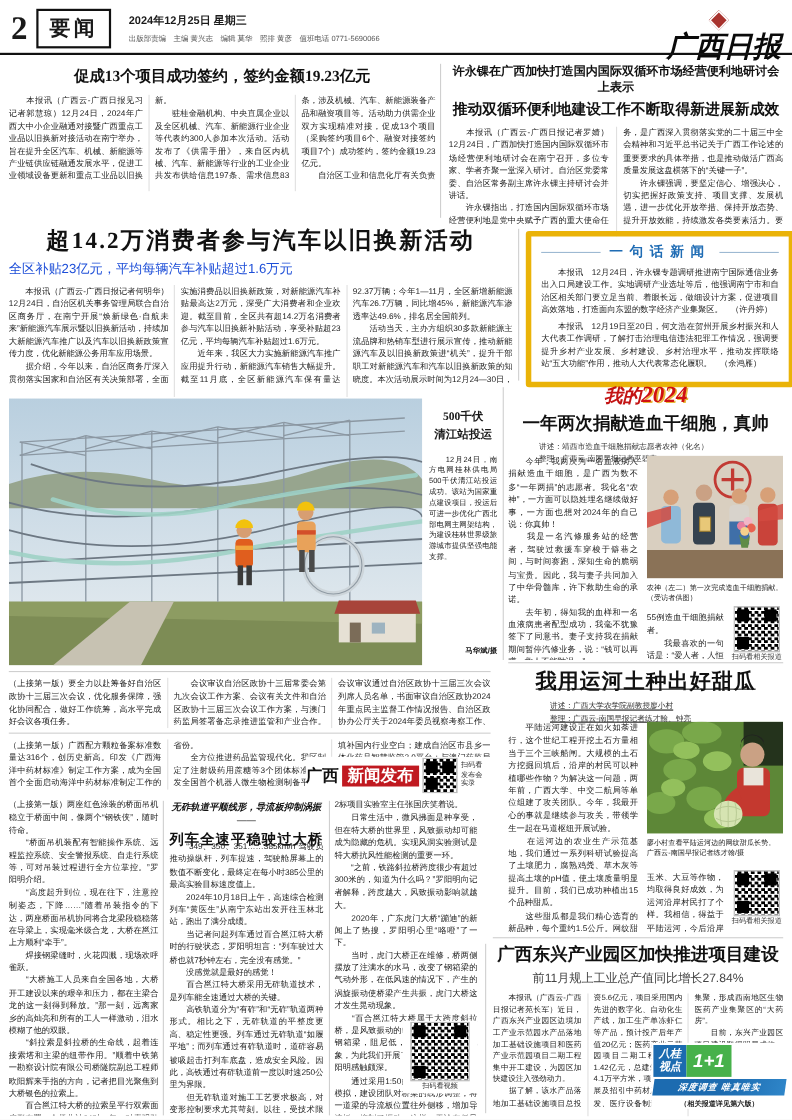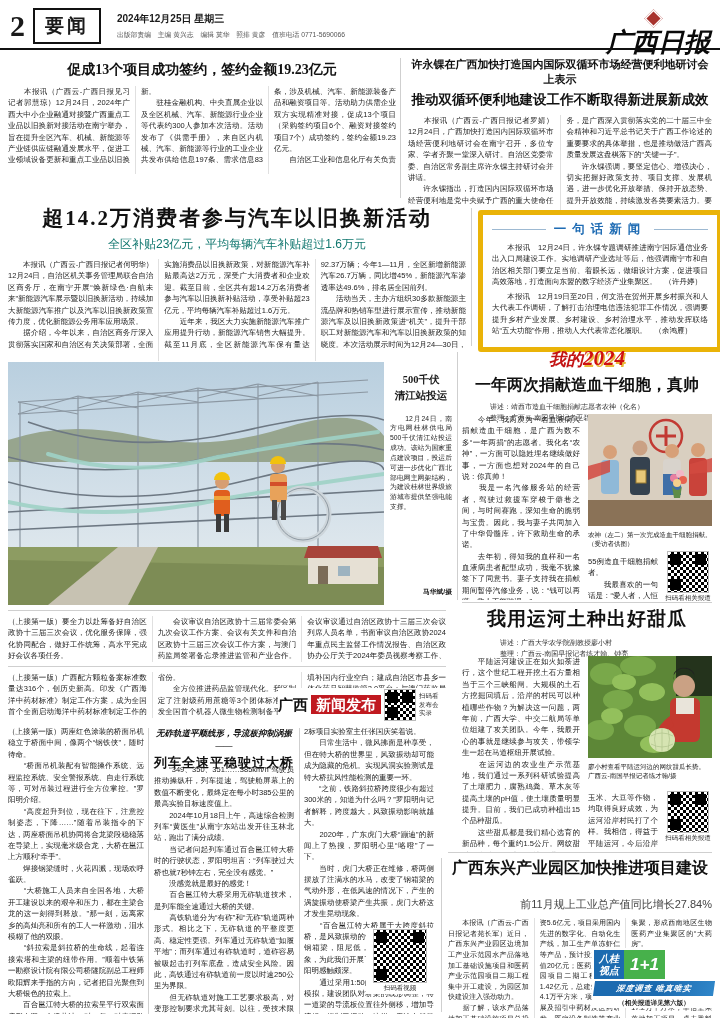--- a/index.html
+++ b/index.html
@@ -85,21 +85,21 @@
   <div class="abs" style="left:408px;top:57px;width:304px;">
     <div class="kicker" style="font-size:11px;">许永锞在广西加快打造国内国际双循环市场经营便利地研讨会上表示</div>
     <div class="hl" style="font-size:13.5px;margin-top:4px;">推动双循环便利地建设工作不断取得新进展新成效</div>
     <div class="body-txt cols2" style="margin-top:6px;height:100px;">　　本报讯（广西云-广西日报记者罗婧）12月24日，广西加快打造国内国际双循环市场经营便利地研讨会在南宁召开，多位专家、学者齐聚一堂深入研讨。自治区党委常委、自治区常务副主席许永锞主持研讨会并讲话。
 　　许永锞指出，打造国内国际双循环市场经营便利地是党中央赋予广西的重大使命任务，是广西深入贯彻落实党的二十届三中全会精神和习近平总书记关于广西工作论述的重要要求的具体举措，也是推动做活广西高质量发展这盘棋落下的“关键一子”。
 　　许永锞强调，要坚定信心、增强决心，切实把握好政策支持、项目支撑、发展机遇，进一步优化开放举措、保持开放态势、提升开放效能，持续激发各类要素活力。要聚焦“六大便利”，及时解决改革过程中的痛点堵点，建立健全指标评价体系，适时发布便利指数并开展评估，做好宣传引导，推动双循环便利地建设工作不断取得新进展新成效。同时，希望各位专家继续发挥专业优势，为广西推进双循环便利地建设提供智力支持，助力谱写中国式现代化广西篇章。</div>
   </div>
 
   <div class="abs" style="left:8px;top:204px;width:458px;">
     <div class="hl" style="font-size:21px;letter-spacing:2px;">超14.2万消费者参与汽车以旧换新活动</div>
-    <div style="font-size:12px;color:#0f766e;text-align:center;margin-top:4px;">全区补贴23亿元，平均每辆汽车补贴超过1.6万元</div>
+    <div style="font-size:12px;color:#1d4ed8;text-align:left;margin-top:4px;">全区补贴23亿元，平均每辆汽车补贴超过1.6万元</div>
     <div class="body-txt cols3" style="margin-top:6px;height:102px;">　　本报讯（广西云-广西日报记者何明华）12月24日，自治区机关事务管理局联合自治区商务厅，在南宁开展“焕新绿色·自航未来”新能源汽车展示暨以旧换新活动，持续加大新能源汽车推广以及汽车以旧换新政策宣传力度，优化新能源公务用车应用场景。
 　　据介绍，今年以来，自治区商务厅深入贯彻落实国家和自治区有关决策部署，全面实施消费品以旧换新政策，对新能源汽车补贴最高达2万元，深受广大消费者和企业欢迎。截至目前，全区共有超14.2万名消费者参与汽车以旧换新补贴活动，享受补贴超23亿元，平均每辆汽车补贴超过1.6万元。
 　　近年来，我区大力实施新能源汽车推广应用提升行动，新能源汽车销售大幅提升。截至11月底，全区新能源汽车保有量达92.37万辆；今年1—11月，全区新增新能源汽车26.7万辆，同比增45%，新能源汽车渗透率达49.6%，排名居全国前列。
 　　活动当天，主办方组织30多款新能源主流品牌和热销车型进行展示宣传，推动新能源汽车及以旧换新政策进“机关”，提升干部职工对新能源汽车和汽车以旧换新政策的知晓度。本次活动展示时间为12月24—30日，展区设在南宁市市民中心和兴宁区、江南区、良庆区行政办公区，开展新能源汽车巡展和以旧换新政策宣传活动。</div>
   </div>
   <div class="abs vr" style="left:471px;top:208px;height:138px;"></div>
 
   <div class="abs briefs" style="left:478px;top:210px;width:216px;height:120px;">
     <div class="briefs-title">一句话新闻</div>
     <div class="body-txt" style="height:44px;">　　本报讯　12月24日，许永锞专题调研推进南宁国际通信业务出入口局建设工作。实地调研产业选址等后，他强调南宁市和自治区相关部门要立足当前、着眼长远，做细设计方案，促进项目高效落地，打造面向东盟的数字经济产业集聚区。　（许丹婷）</div>
@@ -224,21 +224,21 @@
   <div class="abs capt" style="left:588px;top:530px;width:124px;height:24px;">农神（左二）第一次完成造血干细胞捐献。
 （受访者供图）</div>
   <div class="abs body-txt" style="left:588px;top:556px;width:70px;height:46px;">55例造血干细胞捐献者。
 　　我最喜欢的一句话是：“爱人者，人恒爱之。”两次捐献让我收获了前所未有的快乐与满足。我将“志”在路上，“愿”不停歇，书写更多关于生命与希望的故事。</div>
   <div class="abs" style="left:664px;top:552px;width:48px;">
     <div class="qr" style="width:40px;height:40px;margin:0 auto;"></div>
     <div class="qr-label" style="margin-top:2px;">扫码看相关报道</div>
   </div>
 
   <div class="abs hr" style="left:462px;top:602px;width:250px;"></div>
-  <div class="abs" style="left:462px;top:606px;width:250px;">
+  <div class="abs" style="left:462px;top:606px;width:250px;text-decoration:underline;">
     <div class="hl" style="font-size:19px;letter-spacing:1px;">我用运河土种出好甜瓜</div>
     <div class="tellline" style="margin:5px 0 0 38px;">讲述：广西大学农学院副教授廖小村
 整理：广西云-南国早报记者练才翰、钟亮</div>
   </div>
   <div class="abs body-txt" style="left:462px;top:656px;width:118px;height:196px;">　　平陆运河建设正在如火如荼进行，这个世纪工程开挖土石方量相当于三个三峡船闸。大规模的土石方挖掘回填后，沿岸的村民可以种植哪些作物？为解决这一问题，两年前，广西大学、中交二航局等单位组建了攻关团队。今年，我最开心的事就是继续参与攻关，带领学生一起在马道枢纽开展试验。
 　　在运河边的农业生产示范基地，我们通过一系列科研试验提高了土壤肥力，腐熟鸡粪、草木灰等提高土壤的pH值，使土壤质量明显提升。目前，我们已成功种植出15个品种甜瓜。
 　　这些甜瓜都是我们精心选育的新品种，每个重约1.5公斤。网纹甜瓜的含糖量超过15%就很甜了，而用平陆运河土种植出来的，含糖量达17.4%，甜度更高，网纹更漂亮，且口感极棒脆甜，皮薄肉厚，可食率达70%以上。
 　　我们种的甜瓜，有望成为致富瓜——品相好的每个能卖五六十元，一个精品网纹甜瓜可以卖300多元。
 　　成功种植甜瓜后，我们又陆续种植了蔬菜、</div>
   <div class="abs" style="left:588px;top:656px;width:124px;height:102px;overflow:hidden;">
@@ -273,21 +273,21 @@
 广西云-南国早报记者练才翰/摄</div>
   <div class="abs body-txt" style="left:588px;top:792px;width:70px;height:58px;">玉米、大豆等作物，均取得良好成效，为运河沿岸村民打了个样。我相信，得益于平陆运河，今后沿岸村民的日子一定会越来越红火。</div>
   <div class="abs" style="left:664px;top:792px;width:48px;">
     <div class="qr" style="width:40px;height:40px;margin:0 auto;"></div>
     <div class="qr-label" style="margin-top:2px;">扫码看相关报道</div>
   </div>
 
   <div class="abs hr" style="left:448px;top:852px;width:264px;"></div>
   <div class="abs" style="left:448px;top:858px;width:264px;">
     <div class="hl" style="font-size:16px;">广西东兴产业园区加快推进项目建设</div>
-    <div style="font-size:11px;color:#444;text-align:right;margin-top:18px;">前11月规上工业总产值同比增长27.84%</div>
+    <div style="font-size:11px;color:#444;text-align:center;margin-top:3px;">前11月规上工业总产值同比增长27.84%</div>
     <div class="body-txt cols3" style="margin-top:6px;height:112px;font-size:7px;">　　本报讯（广西云-广西日报记者苑长军）近日，广西东兴产业园区边境加工产业示范园水产品落地加工基础设施项目和医药产业示范园项目二期工程集中开工建设，为园区加快建设注入强劲动力。
 　　据了解，该水产品落地加工基础设施项目总投资5.6亿元，项目采用国内先进的数字化、自动化生产线，加工生产单冻虾仁等产品，预计投产后年产值20亿元；医药产业示范园项目二期工程总投资1.42亿元，总建筑面积为4.1万平方米，项目重点发展及招引中药材及医药研发、医疗设备制造等产业集聚，形成西南地区生物医药产业集聚区的“大药房”。
 　　目前，东兴产业园区项目建设取得明显成效。园区已有“七个一批”重点项目152项，总投资643亿元。园区建成标准厂房超17.2万平方米，华信坚果落地加工项目、卓夫香料加工厂项目等10个项目建成投产，海上风电示范项目A场址工程、广西东盟中药材香料智慧产业园项目等17个在建项目加快推进。据统计，今年1—11月，广西东兴产业园区规模以上工业总产值达32.62亿元，同比增长27.84%；完成工业投资达37.42亿元，同比增长115.42%；固定资产投资累计完成42.76亿元，同比增长56.6%。</div>
   </div>
   <div class="abs" style="left:592px;top:948px;width:120px;background:#fff;padding:2px 0 0 2px;">
     <div class="bgsd-row">
       <div class="bgsd-blue" style="white-space:pre-line;">八桂
 视点</div>
       <div class="bgsd-green">1+1</div>
     </div>

